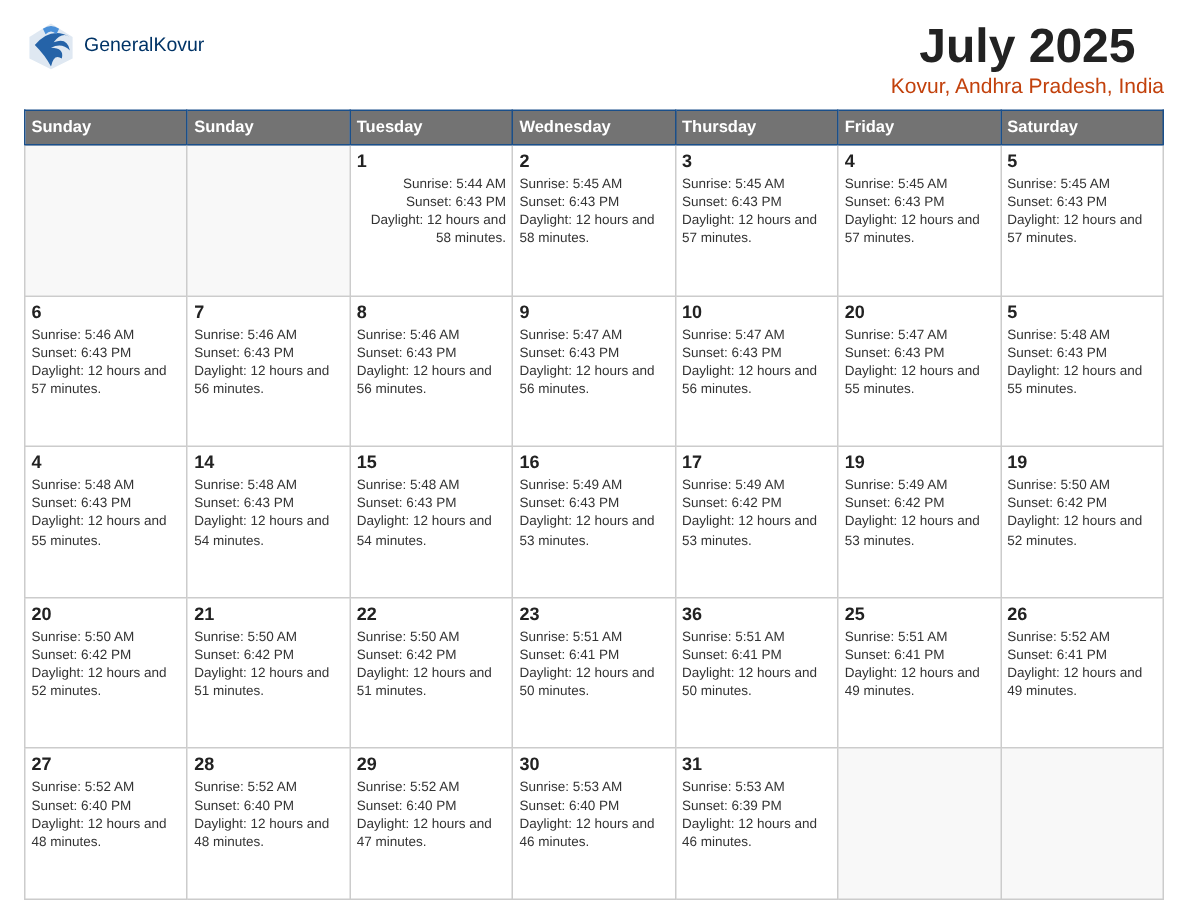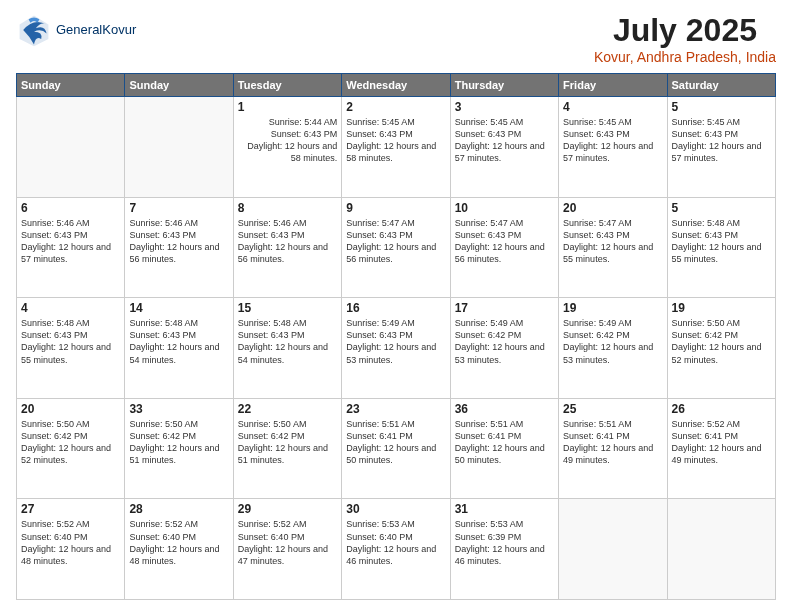--- a/index.html
+++ b/index.html
@@ -251,21 +251,21 @@
           </td>
         </tr>
         <tr>
           <td>
             <span class="day-num">20</span>
             <div class="cell-text" style="white-space: pre-line;">Sunrise: 5:50 AM
 Sunset: 6:42 PM
 Daylight: 12 hours and 52 minutes.</div>
           </td>
           <td>
-            <span class="day-num">33</span>
+            <span class="day-num">21</span>
             <div class="cell-text" style="white-space: pre-line;">Sunrise: 5:50 AM
 Sunset: 6:42 PM
 Daylight: 12 hours and 51 minutes.</div>
           </td>
           <td>
             <span class="day-num">22</span>
             <div class="cell-text" style="white-space: pre-line;">Sunrise: 5:50 AM
 Sunset: 6:42 PM
 Daylight: 12 hours and 51 minutes.</div>
           </td>

